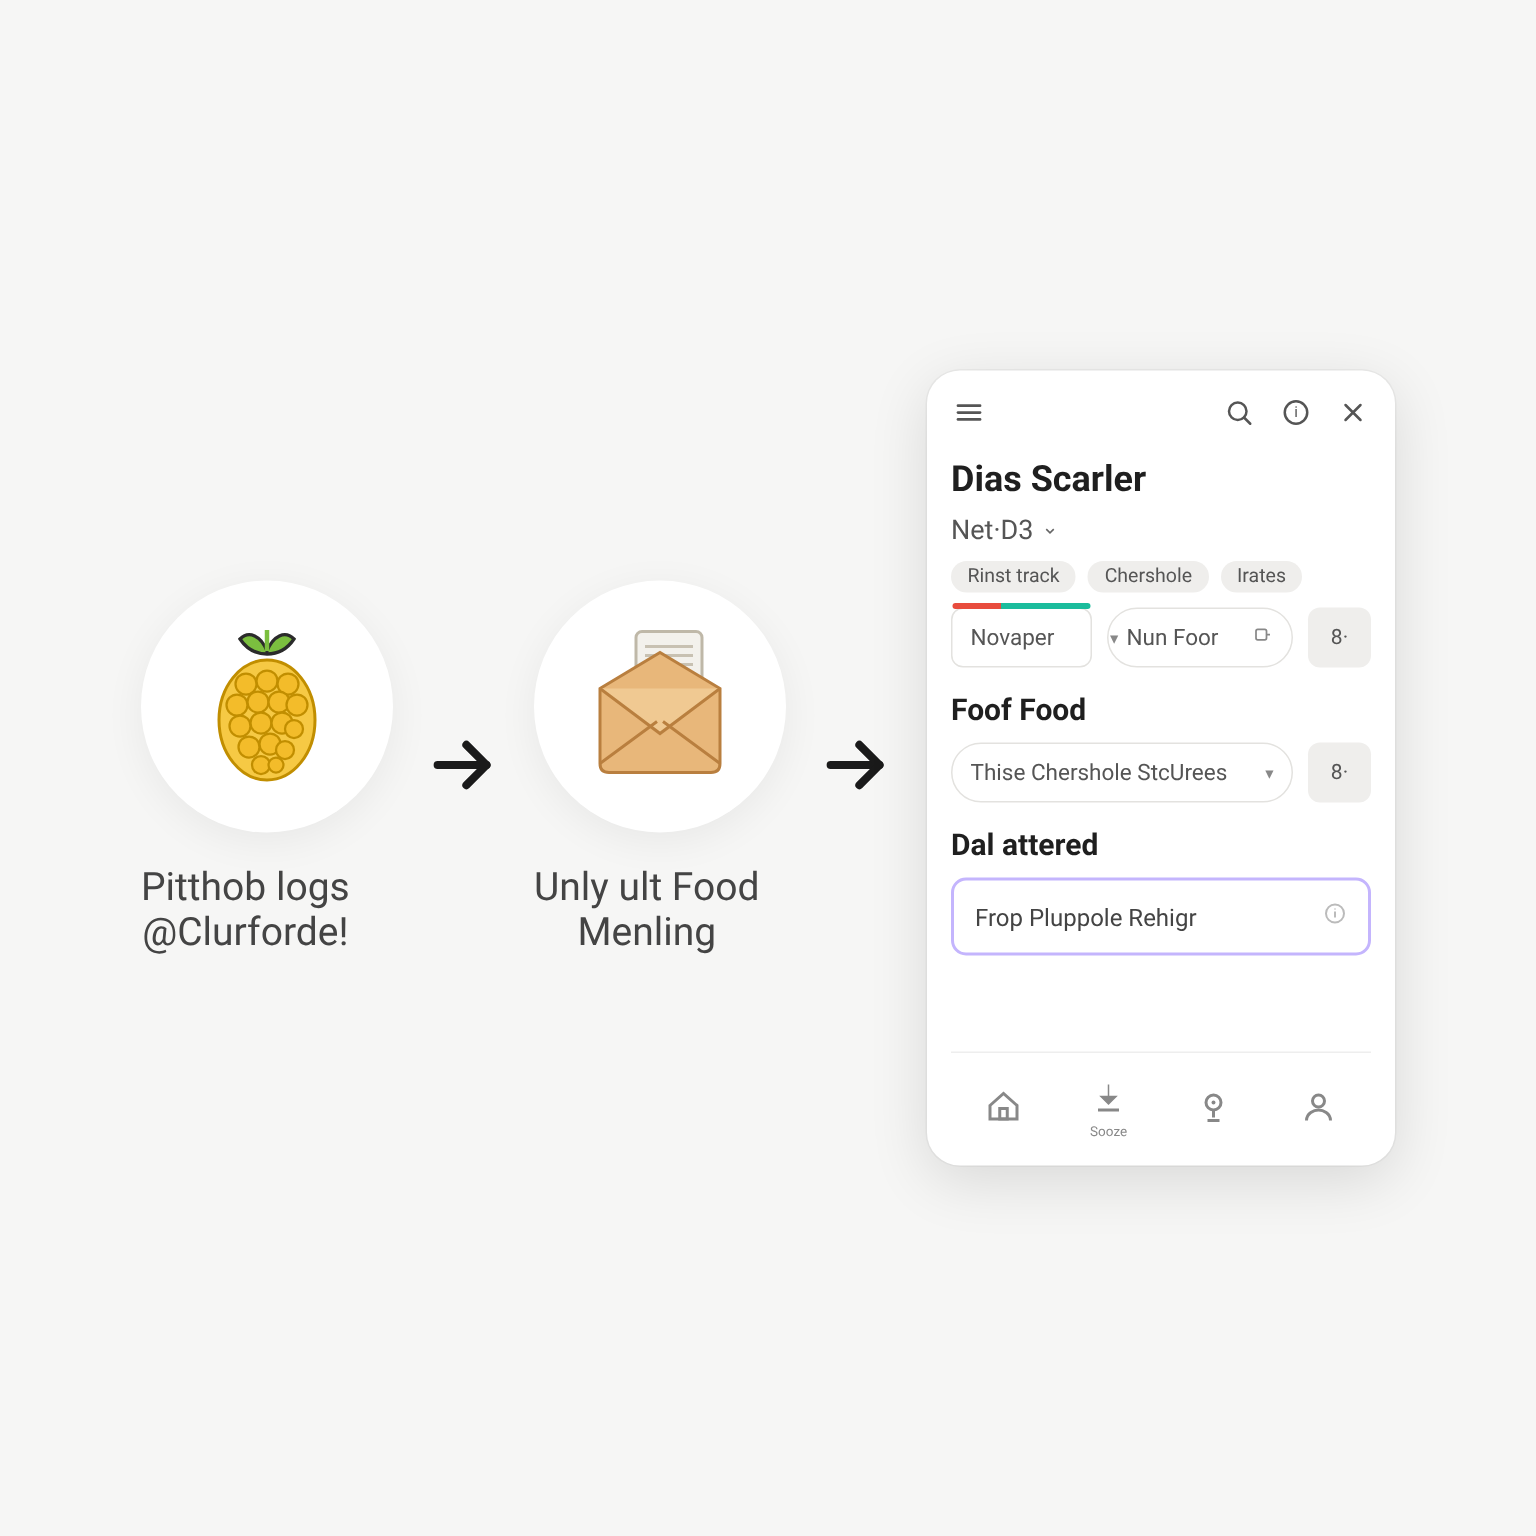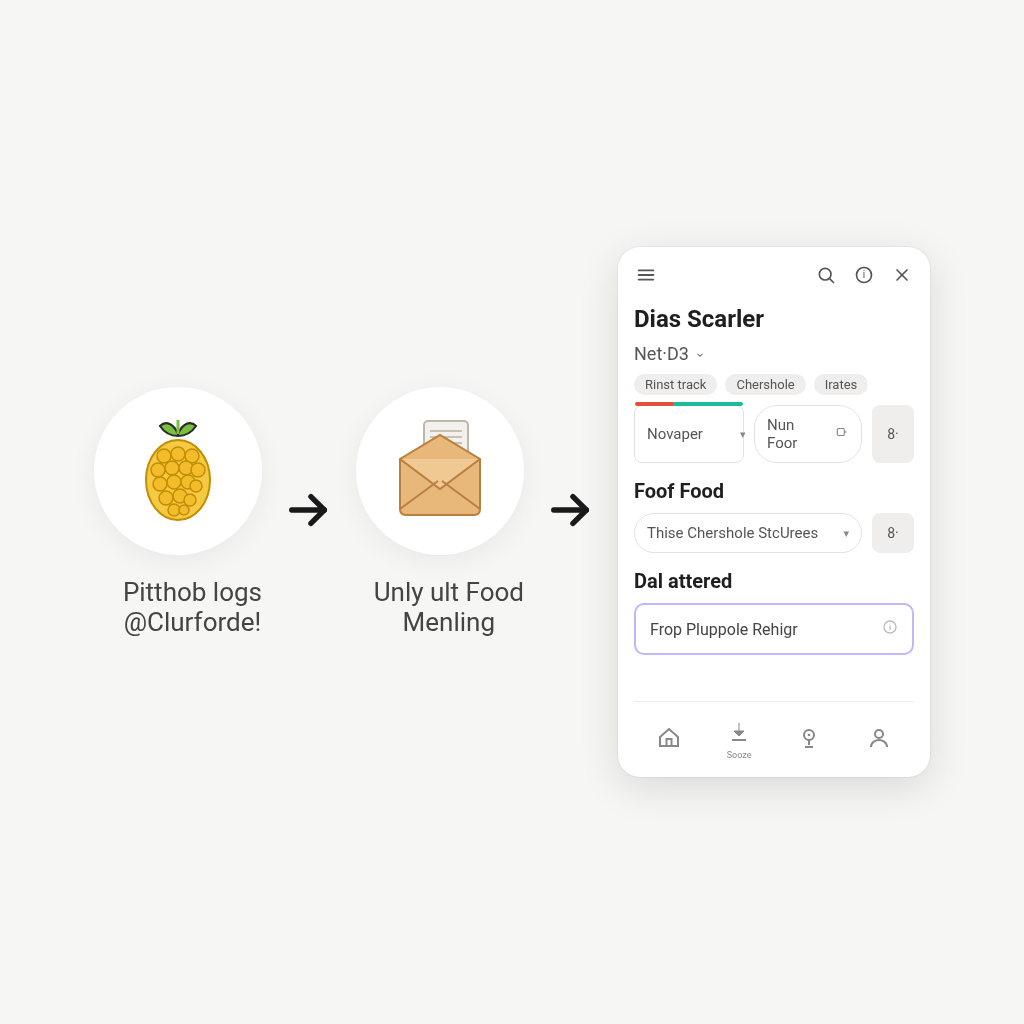--- a/index.html
+++ b/index.html
@@ -4,21 +4,21 @@
 <style>
 * { box-sizing: border-box; margin: 0; padding: 0; }
 body {
   width: 1024px; height: 1024px;
   background: #f6f6f5;
   font-family: -apple-system, BlinkMacSystemFont, "Segoe UI", Roboto, sans-serif;
   display: flex; align-items: center; justify-content: center;
   color: #2b2b2b;
 }
 .stage { display: flex; align-items: center; gap: 24px; }
-.step { display: flex; flex-direction: column; align-items: flex-end; }
+.step { display: flex; flex-direction: column; align-items: flex-start; }
 .circle {
   width: 168px; height: 168px; border-radius: 50%;
   background: #fff;
   display: flex; align-items: center; justify-content: center;
   box-shadow: 0 6px 28px rgba(0,0,0,0.06);
 }
 .caption { margin-top: 22px; text-align: center; font-size: 26px; color: #444; }
 .caption .line2 { display: block; }
 .arrow svg { width: 46px; height: 46px; }
 .phone {
@@ -37,21 +37,21 @@
 .chips { display: flex; gap: 8px; margin-top: 10px; }
 .chip { background: #efeeec; border-radius: 14px; padding: 3px 11px; font-size: 13px; color: #555; cursor: pointer; }
 .section-title { font-size: 20px; font-weight: 700; margin-top: 16px; color: #1f1f1f; }
 .row { display: flex; gap: 10px; margin-top: 10px; align-items: stretch; }
 .sel {
   border: 1px solid #e3e2df; border-radius: 8px;
   padding: 10px 12px; font-size: 15px; color: #555;
   display: flex; align-items: center; justify-content: space-between;
   gap: 8px; background: #fff; cursor: pointer;
 }
-.sel.small { width: 110px; gap: 37px; }
+.sel.small { width: 94px; gap: 37px; }
 .sel.grow { flex: 1; border-radius: 23px; }
 .sel .caret { font-size: 11px; color: #888; }
 .sel .tag-icon { color: #888; }
 .sq {
   width: 42px; background: #efeeec; border-radius: 8px;
   display: flex; align-items: center; justify-content: center;
   color: #555; font-size: 14px; cursor: pointer;
 }
 .novaper-bar { position: relative; }
 .novaper-bar::before {

